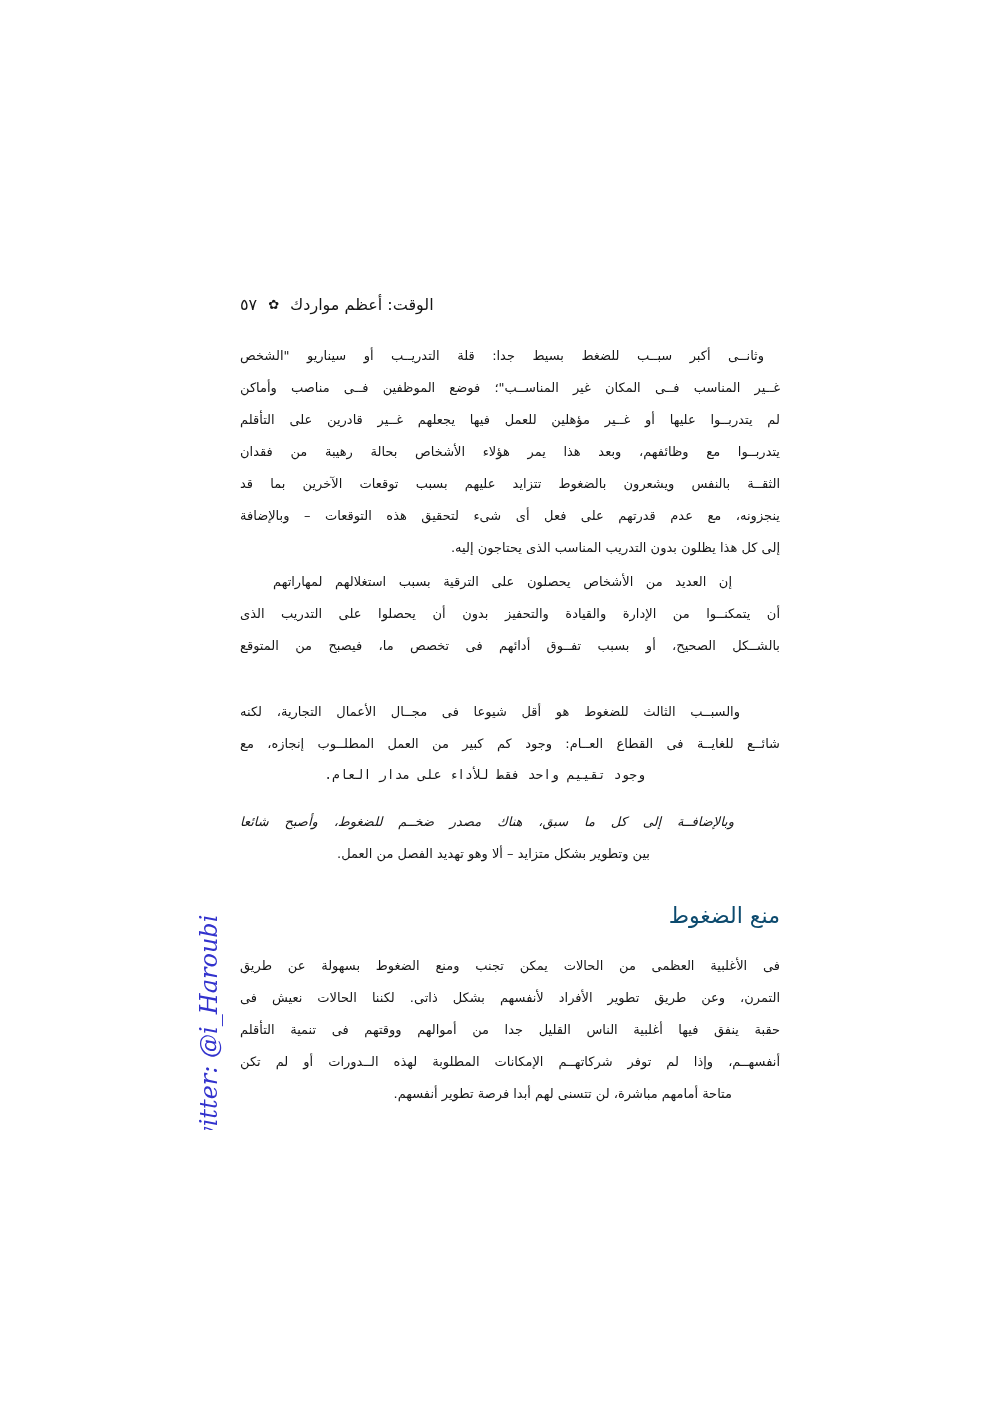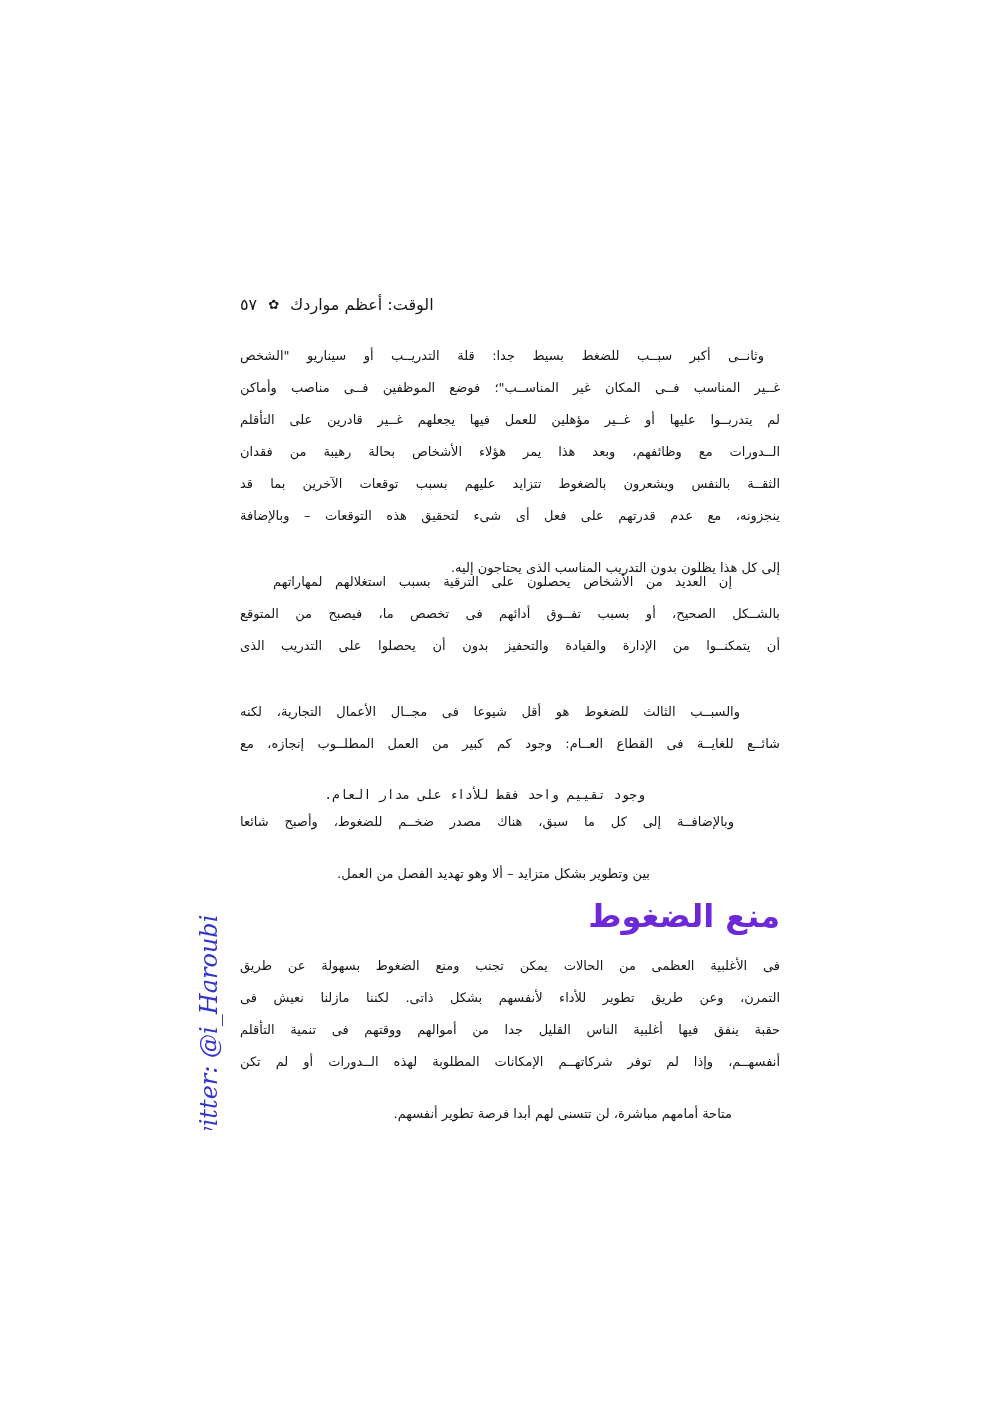--- a/index.html
+++ b/index.html
@@ -43,42 +43,41 @@
   }
   .ln {
     height: 32px;
     overflow: hidden;
     text-align: justify;
     text-align-last: justify;
   }
   .ln.last {
     text-align: right;
     text-align-last: auto;
-    margin-top: 20px;
   }
   .i16 { text-indent: 16px; }
   .i40 { text-indent: 40px; }
-  .i46 { text-indent: 46px; }
+  .i46 { text-indent: 46px; font-style: italic; }
   .i48 { text-indent: 48px; margin-left: 33px; }
   .pr28  { padding-left: 0; padding-right: 28px; }
   .pr48  { padding-right: 48px; }
   .pr130 { padding-right: 130px; }
   .pr135 { padding-right: 135px; font-family: Liberation Mono, monospace; }
   .section-heading {
     position: absolute;
     left: 240px;
     top: 896px;
     width: 540px;
     margin: 0;
     direction: rtl;
     text-align: right;
-    font-size: 32px;
-    font-weight: bold;
+    font-size: 22px;
+    font-weight: normal;
     line-height: 40px;
-    color: #6d28d9;
+    color: #0c4a6e;
   }
   .watermark {
     position: absolute;
     left: 194px;
     top: 1162px;
     width: 232px;
     transform: rotate(-90deg);
     transform-origin: 0 0;
     direction: ltr;
     font-family: "DejaVu Serif", serif;
@@ -95,48 +94,48 @@
 <div class="page">
 
   <div class="running-header">
     <span>الوقت: أعظم مواردك</span><span class="ornament">✿</span><span>٥٧</span>
   </div>
 
   <div class="para" style="top:340px">
     <div class="ln i16">وثانــى أكبر سبــب للضغط بسيط جدا: قلة التدريــب أو سيناريو "الشخص</div>
     <div class="ln">غــير المناسب فــى المكان غير المناســب"؛ فوضع الموظفين فــى مناصب وأماكن</div>
     <div class="ln">لم يتدربــوا عليها أو غــير مؤهلين للعمل فيها يجعلهم غــير قادرين على التأقلم</div>
-    <div class="ln">الــدورات مع وظائفهم، وبعد هذا يمر هؤلاء الأشخاص بحالة رهيبة من فقدان</div>
+    <div class="ln">يتدربــوا مع وظائفهم، وبعد هذا يمر هؤلاء الأشخاص بحالة رهيبة من فقدان</div>
     <div class="ln">الثقــة بالنفس ويشعرون بالضغوط تتزايد عليهم بسبب توقعات الآخرين بما قد</div>
     <div class="ln">ينجزونه، مع عدم قدرتهم على فعل أى شىء لتحقيق هذه التوقعات – وبالإضافة</div>
     <div class="ln last">إلى كل هذا يظلون بدون التدريب المناسب الذى يحتاجون إليه.</div>
   </div>
 
   <div class="para" style="top:566px">
     <div class="ln i48">إن العديد من الأشخاص يحصلون على الترقية بسبب استغلالهم لمهاراتهم</div>
+    <div class="ln">أن يتمكنــوا من الإدارة والقيادة والتحفيز بدون أن يحصلوا على التدريب الذى</div>
     <div class="ln">بالشــكل الصحيح، أو بسبب تفــوق أدائهم فى تخصص ما، فيصبح من المتوقع</div>
-    <div class="ln">أن يتمكنــوا من الإدارة والقيادة والتحفيز بدون أن يحصلوا على التدريب الذى</div>
   </div>
 
   <div class="para" style="top:696px">
     <div class="ln i40">والسبــب الثالث للضغوط هو أقل شيوعا فى مجــال الأعمال التجارية، لكنه</div>
     <div class="ln">شائــع للغايــة فى القطاع العــام: وجود كم كبير من العمل المطلــوب إنجازه، مع</div>
     <div class="ln last pr135">وجود تقييم واحد فقط للأداء على مدار العام.</div>
   </div>
 
   <div class="para" style="top:806px">
     <div class="ln i46">وبالإضافــة إلى كل ما سبق، هناك مصدر ضخــم للضغوط، وأصبح شائعا</div>
     <div class="ln last pr130">بين وتطوير بشكل متزايد – ألا وهو تهديد الفصل من العمل.</div>
   </div>
 
   <h2 class="section-heading">منع الضغوط</h2>
 
   <div class="para" style="top:950px">
     <div class="ln">فى الأغلبية العظمى من الحالات يمكن تجنب ومنع الضغوط بسهولة عن طريق</div>
-    <div class="ln">التمرن، وعن طريق تطوير للأداء لأنفسهم بشكل ذاتى. لكننا مازلنا نعيش فى</div>
+    <div class="ln">التمرن، وعن طريق تطوير الأفراد لأنفسهم بشكل ذاتى. لكننا الحالات نعيش فى</div>
     <div class="ln">حقبة ينفق فيها أغلبية الناس القليل جدا من أموالهم ووقتهم فى تنمية التأقلم</div>
     <div class="ln">أنفسهــم، وإذا لم توفر شركاتهــم الإمكانات المطلوبة لهذه الــدورات أو لم تكن</div>
     <div class="ln last pr48">متاحة أمامهم مباشرة، لن تتسنى لهم أبدا فرصة تطوير أنفسهم.</div>
   </div>
 
   <div class="watermark">Twitter: @i_Haroubi</div>
 
 </div>
 
 </body></html>

